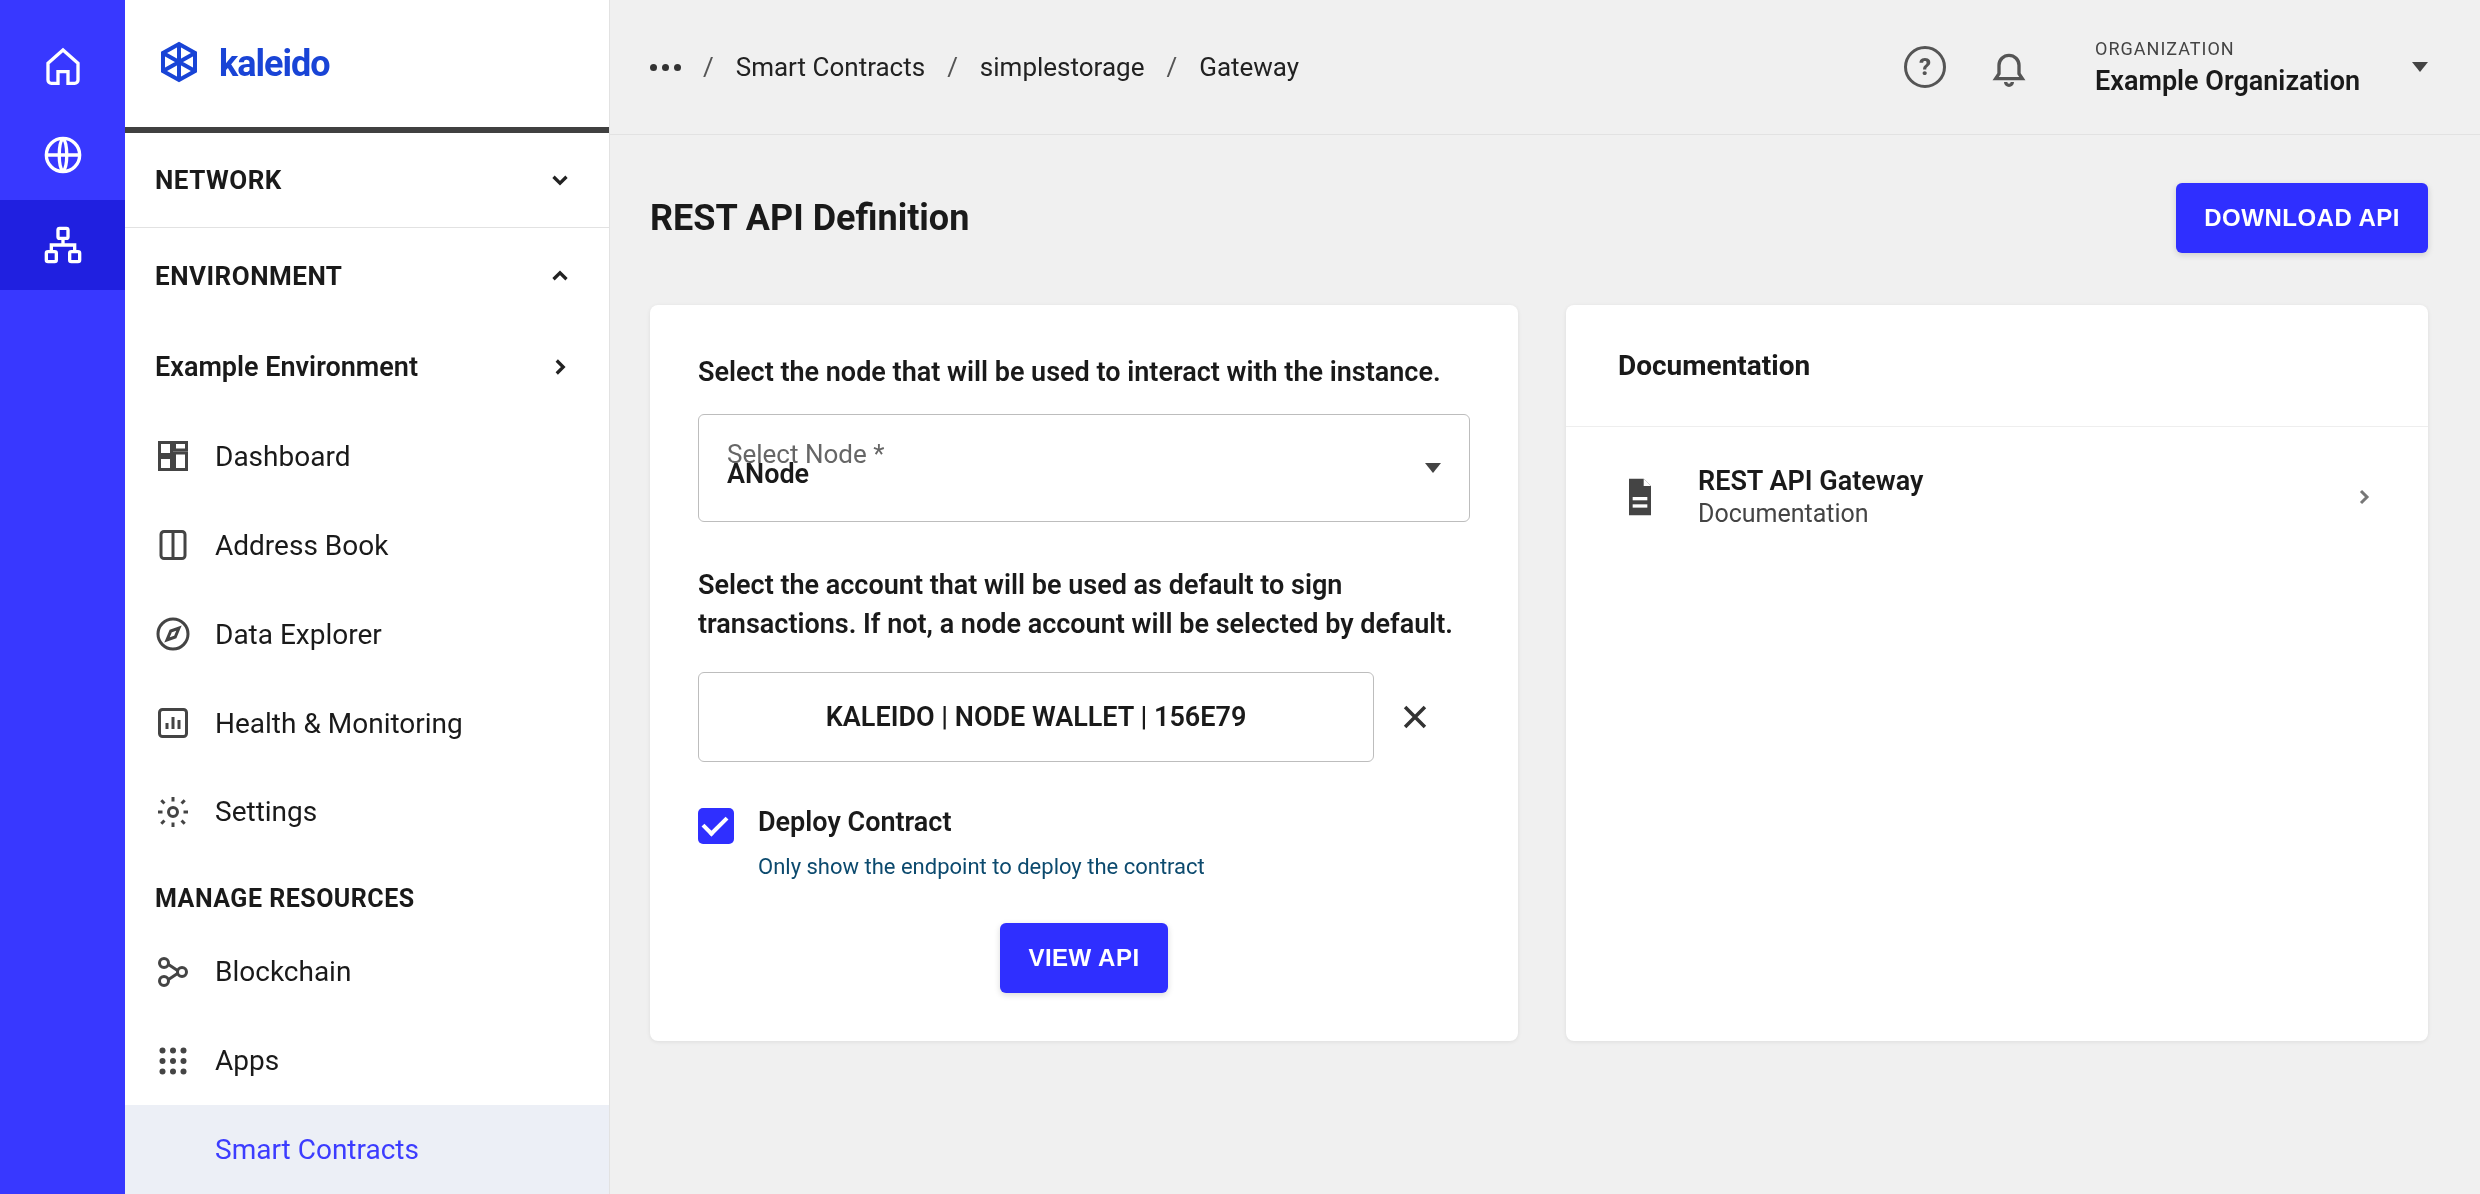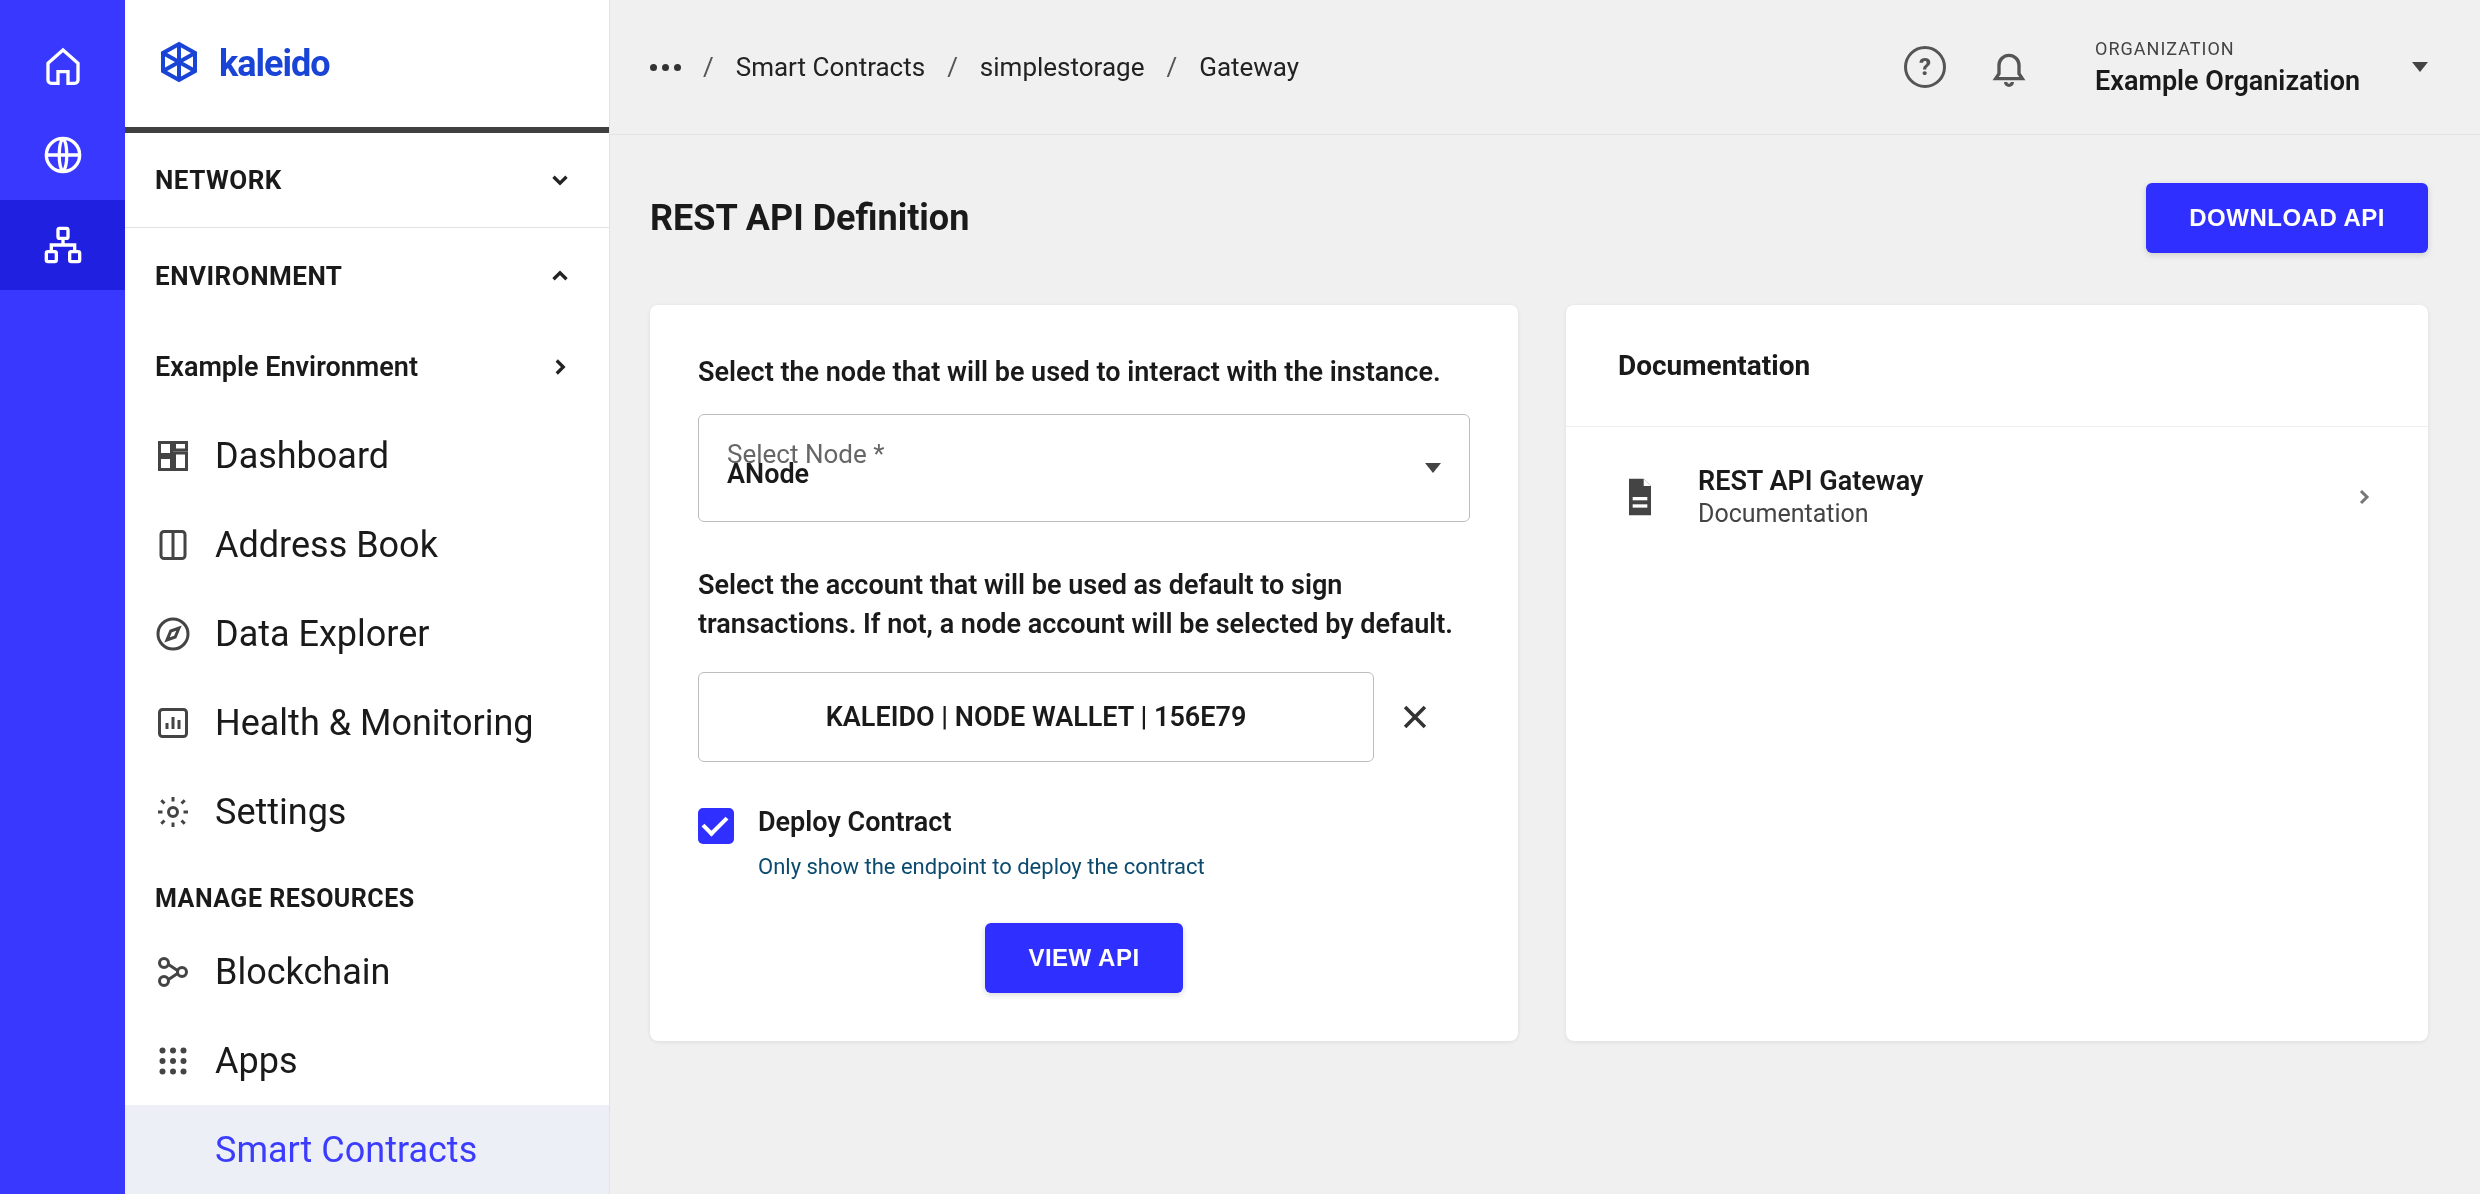--- a/index.html
+++ b/index.html
@@ -19,21 +19,21 @@
 
 .section-header { height: 96px; display: flex; align-items: center; justify-content: space-between; padding: 0 36px 0 30px; border-bottom: 1px solid #e2e2e2; cursor: pointer; }
 .section-header .label { font-size: 26px; font-weight: 700; letter-spacing: 0.5px; }
 .chev { width: 26px; height: 26px; }
 
 .env-link { height: 90px; display: flex; align-items: center; justify-content: space-between; padding: 0 36px 0 30px; cursor: pointer; }
 .env-link .label { font-size: 27px; font-weight: 600; }
 
 .nav-item { height: 90px; display: flex; align-items: center; padding-left: 30px; gap: 24px; cursor: pointer; }
 .nav-item .nav-icon { width: 36px; height: 36px; color: #444; flex-shrink: 0; }
-.nav-item .label { font-size: 36px; }
+.nav-item .label { font-size: 28px; }
 .nav-item.active { background: #eceff6; }
 .nav-item.active .label { color: #3c3cff; }
 
 .group-label { font-size: 25px; font-weight: 700; letter-spacing: 0.5px; padding: 28px 30px 14px; }
 
 
 .main { position: absolute; left: 610px; top: 0; right: 0; height: 100%; display: flex; flex-direction: column; }
 
 .topbar { height: 135px; display: flex; align-items: center; padding: 0 52px 0 40px; border-bottom: 1px solid #e2e2e2; background: #f0f0f0; }
 .breadcrumbs { display: flex; align-items: center; gap: 22px; font-size: 26px; color: #222; }
@@ -46,21 +46,21 @@
 .topbar-icon { width: 60px; height: 60px; display: flex; align-items: center; justify-content: center; border-radius: 4px; color: #555; margin-right: 24px; cursor: pointer; }
 .topbar-icon .circled { width: 42px; height: 42px; border: 3px solid #555; border-radius: 50%; display: flex; align-items: center; justify-content: center; font-size: 24px; font-weight: 800; }
 
 .org-block { margin-left: 32px; display: flex; align-items: center; gap: 52px; cursor: pointer; }
 .org-block .caption { font-size: 18px; letter-spacing: 1px; color: #444; margin-bottom: 6px; }
 .org-block .value { font-size: 27px; font-weight: 600; }
 
 .content { flex: 1; padding: 48px 52px 0 40px; overflow: hidden; }
 .page-header { display: flex; align-items: center; justify-content: space-between; margin-bottom: 52px; }
 .page-title { font-size: 36px; font-weight: 700; }
-.primary-btn { background: #2f2fff; color: #fff; border: none; border-radius: 6px; padding: 0 43px; height: 70px; font-size: 24px; font-weight: 600; letter-spacing: 0.5px; cursor: pointer; box-shadow: 0 2px 6px rgba(0,0,0,0.15); }
+.primary-btn { background: #2f2fff; color: #fff; border: none; border-radius: 6px; padding: 0 28px; height: 70px; font-size: 24px; font-weight: 600; letter-spacing: 0.5px; cursor: pointer; box-shadow: 0 2px 6px rgba(0,0,0,0.15); }
 
 .cols { display: flex; gap: 48px; }
 .card { background: #fff; border-radius: 8px; box-shadow: 0 1px 4px rgba(0,0,0,0.08); }
 .card-left { flex: 0 0 868px; padding: 48px 48px 48px 48px; }
 .card-right { flex: 1; padding: 0; }
 
 .instr { font-size: 27px; font-weight: 600; line-height: 1.45; margin-bottom: 22px; }
 
 .select-wrap { position: relative; border: 1px solid #bdbdbd; border-radius: 6px; height: 108px; display: flex; align-items: center; padding: 12px 28px 0; margin-top: 8px; margin-bottom: 44px; cursor: pointer; }
 .select-wrap .float-label { position: absolute; top: 24px; left: 28px; font-size: 26px; color: #666; }

